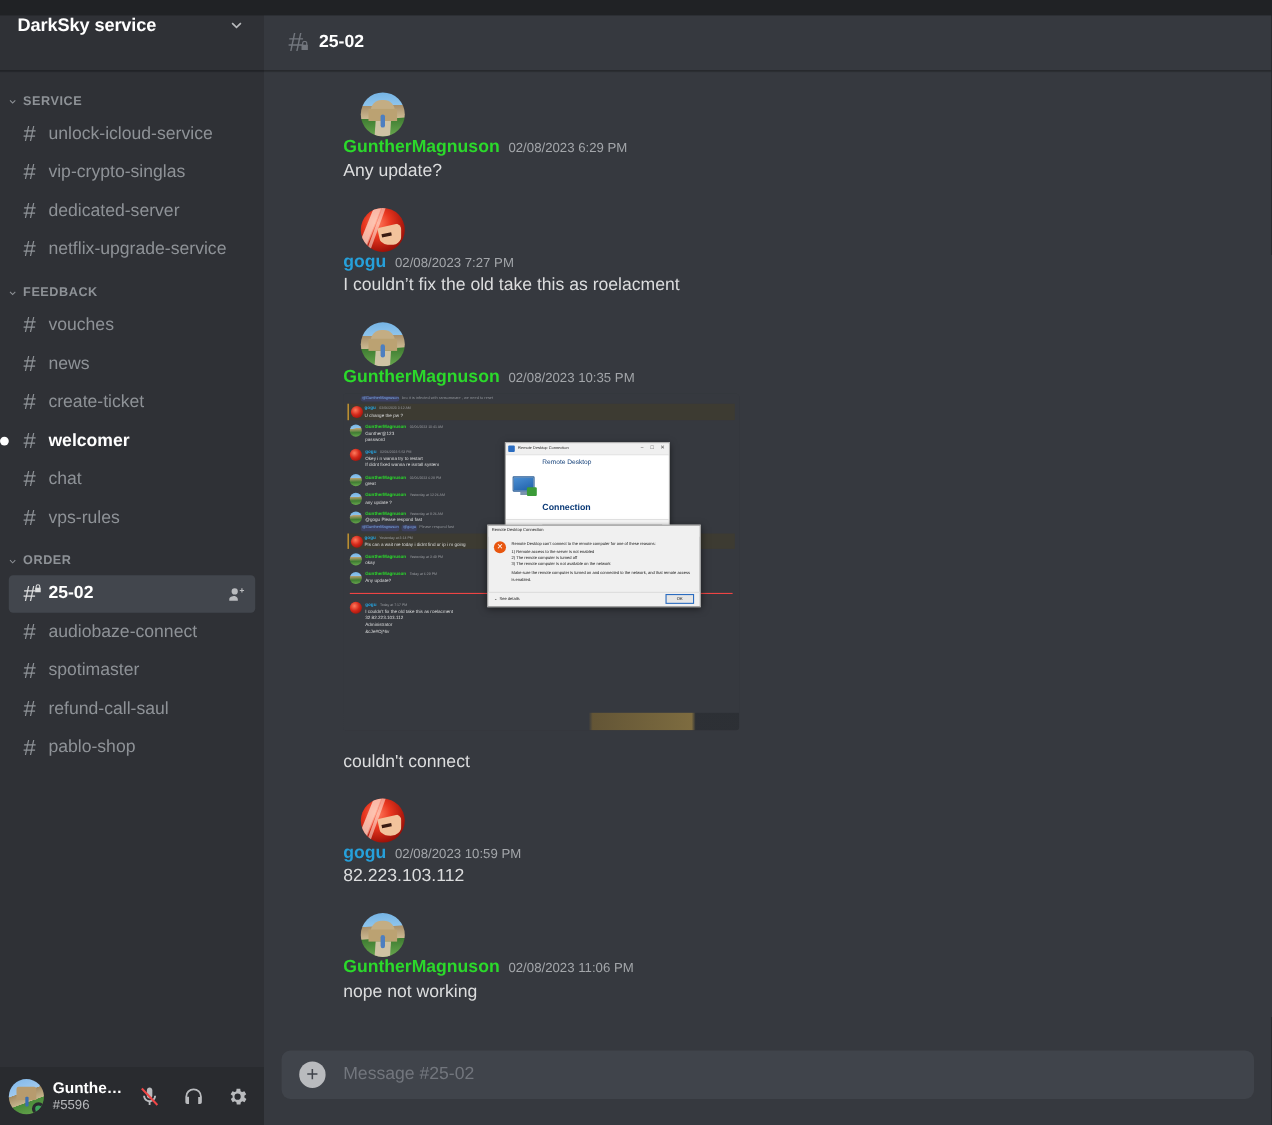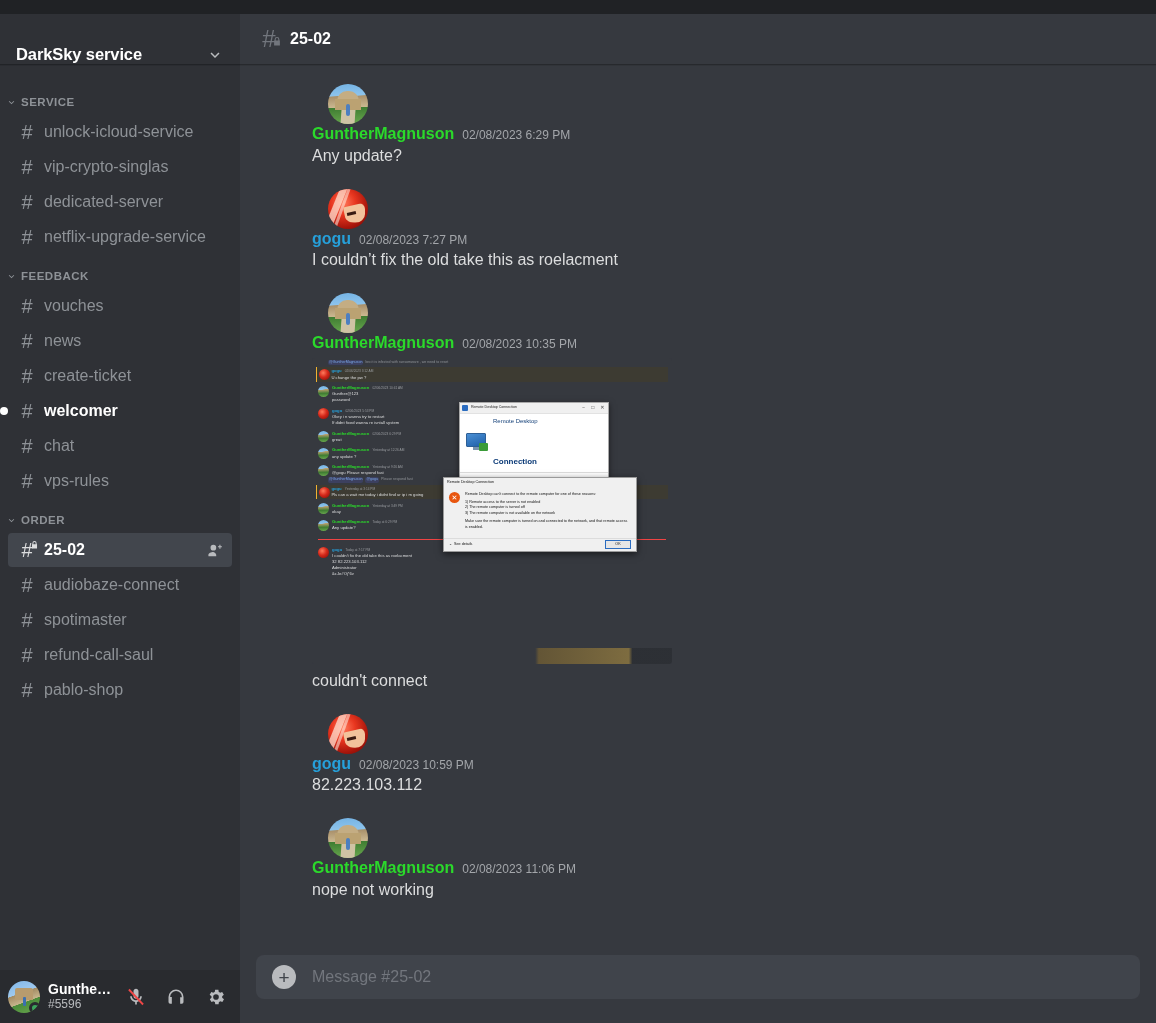--- a/index.html
+++ b/index.html
@@ -16,40 +16,40 @@
     position:absolute; left:0; top:0; width:1156px; height:14px;
     background:#202225;
   }
 
   
   .sidebar{
     position:absolute; left:0; top:14px; width:240px; height:1009px;
     background:#2f3136; display:flex; flex-direction:column;
   }
   .guild-header{
-    height:50px; flex:0 0 50px; display:flex; align-items:flex-end;
+    height:50px; flex:0 0 50px; display:flex; align-items:flex-start;
     padding:0 16px; cursor:pointer;
     box-shadow:0 1px 0 rgba(4,4,5,.2),0 1.5px 0 rgba(6,6,7,.05),0 2px 0 rgba(4,4,5,.05);
     position:relative; z-index:2;gap:48px;
   }
   .guild-name{
     color:#fff; font-size:16.5px; font-weight:bold; letter-spacing:-0.1px;
     flex:1; white-space:nowrap; overflow:hidden; text-overflow:ellipsis;
   }
   .chev{ color:#b9bbbe; display:flex; align-items:center; }
 
   .channels{
     flex:1 1 auto; overflow:hidden; padding-top:16px;
   }
   .cat{
     display:flex; align-items:center; gap:4px;
     padding:0 8px 0 6px; height:24px; margin-top:10px;
     cursor:pointer;
   }
-  .cat:first-child{ margin-top:10px; }
+  .cat:first-child{ margin-top:0; }
   .cat .cchev{ color:#8e9297; display:flex; align-items:center; }
   .cat-name{
     color:#8e9297; font-size:11.5px; font-weight:bold; letter-spacing:.5px;
     text-transform:uppercase;
   }
   .ch{
     position:relative; display:flex; align-items:center; gap:6px;
     height:34px; margin:1px 8px; padding:0 8px; border-radius:4px;
     cursor:pointer;
   }
@@ -667,21 +667,21 @@
                   <span>⌄</span>
                   <span>See details</span>
                 </span>
                 <span class="ok">OK</span>
               </div>
             </div>
 
           </div>
         </div>
 
-        <div class="mbody" style="margin-top:6px">couldn't connect</div>
+        <div class="mbody" style="margin-top:18px">couldn't connect</div>
       </div>
 
       <div class="msg">
         <div class="avatar av-gogu">
           <div class="streak"></div>
             <div class="streak2"></div>
             <div class="face"></div>
             <div class="eye"></div>
         </div>
         <div class="mhead">

